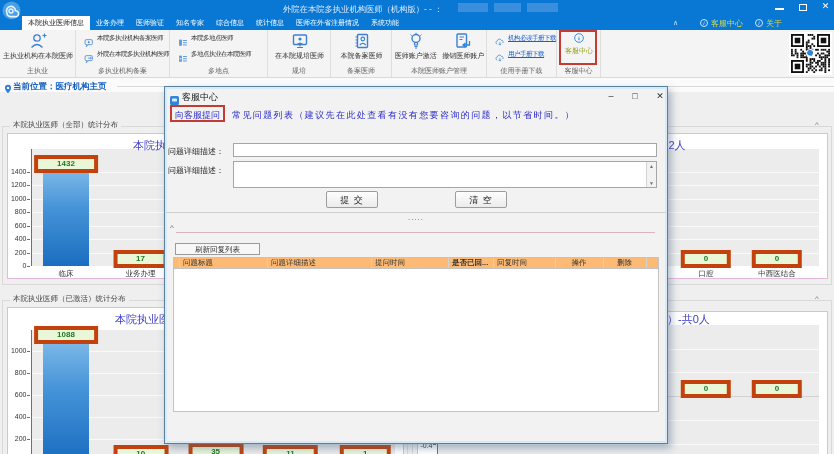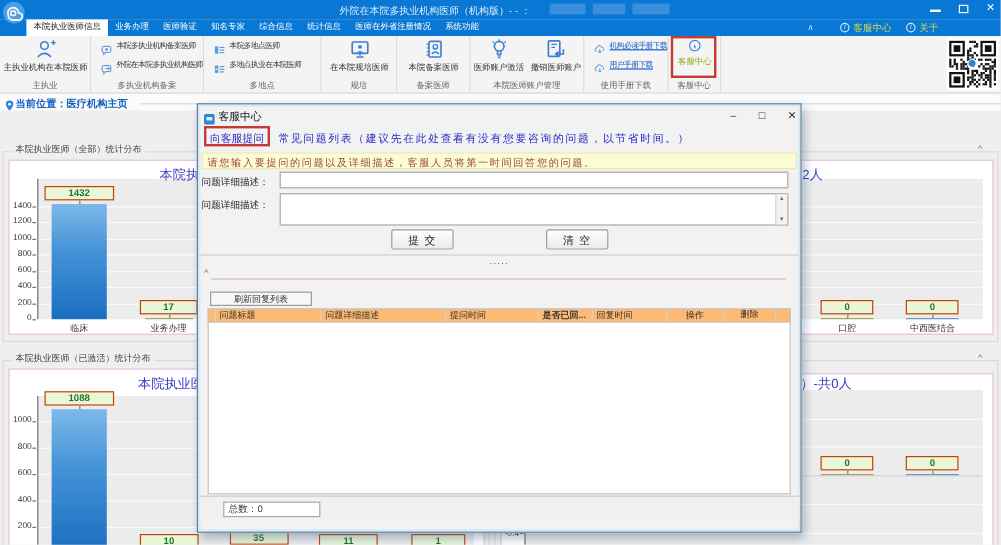--- a/index.html
+++ b/index.html
@@ -56,21 +56,21 @@
   .chart-title { position:absolute; font-size:11px; color:#3c3cc8; white-space:nowrap; z-index:1; }
   .plot { position:absolute; background:#ececec; }
   .gridline { position:absolute; left:0; width:100%; height:1px; background:#fafafa; }
   .axis-y { position:absolute; top:0; width:1px; height:100%; background:#707070; left:0; }
   .ytick { position:absolute; font-size:7px; color:#333; text-align:right; width:24px; }
   .ytick-mark { position:absolute; width:3px; height:1px; background:#707070; }
   .bar { position:absolute; }
   .bar.blue { background:linear-gradient(180deg,#7db9e8 0%,#4593d8 40%,#1a6ec0 100%); }
   .bar.olive { background:#aca45c; }
   .bar.steel { background:#7295bf; }
-  .vlabel { position:absolute; background:#eaf6d8; border:1px solid #c2410c; color:#1c7a22; font-size:8px; font-weight:bold; line-height:9.5px; padding:0 19px; white-space:nowrap; z-index:3; }
+  .vlabel { position:absolute; background:#eaf6d8; border:4px solid #c2410c; color:#1c7a22; font-size:8px; font-weight:bold; line-height:9.5px; padding:0 19px; white-space:nowrap; z-index:3; }
   .vconn { position:absolute; width:1px; background:#6a8a55; z-index:3; }
   .catlabel { position:absolute; font-size:7.5px; color:#333; white-space:nowrap; }
 
   
   #dialog { left:164px; top:85.5px; width:504px; height:358px; background:#f2f2f2;
             border:1px solid #58809f; box-shadow: inset 0 0 0 2px #d8eaf8, 3px 4px 8px rgba(70,100,130,0.45); z-index:50; }
   #dlg-titlebar { position:absolute; left:2px; top:2px; right:2px; height:16px; }
   #dlg-icon { position:absolute; left:3px; top:2px; width:9px; height:9px; }
   #dlg-title { position:absolute; left:15px; top:2px; font-size:9px; color:#111; }
   .dlg-ctrl { position:absolute; top:0px; width:18px; height:14px; text-align:center; color:#333; font-size:9px; line-height:14px; }
@@ -544,23 +544,20 @@
     <div id="dlg-title">客服中心</div>
     <div id="dlg-min" class="dlg-ctrl">–</div>
     <div id="dlg-max" class="dlg-ctrl">□</div>
     <div id="dlg-close" class="dlg-ctrl">✕</div>
   </div>
 
   <div id="dlg-tab1">向客服提问</div>
   <div class="annot" style="left:5px; top:18px; width:55px; height:17.5px;"></div>
   <div id="dlg-tab2">常见问题列表（建议先在此处查看有没有您要咨询的问题，以节省时间。）</div>
 
-  <div id="dlg-banner">
-    <span>请您输入要提问的问题以及详细描述，客服人员将第一时间回答您的问题。</span>
-  </div>
 
   <div id="fl1" class="dlg-field-label">问题详细描述：</div>
   <div id="dlg-input"></div>
   <div id="fl2" class="dlg-field-label">问题详细描述：</div>
   <div id="dlg-textarea">
     <div id="ta-scroll">
       <div class="sb-arrow" style="top:1px;">▲</div>
       <div class="sb-arrow" style="bottom:1px;">▼</div>
     </div>
   </div>
@@ -583,16 +580,13 @@
         <div class="th" style="width: 77px;">提问时间</div>
         <div class="th" style="width: 45px; font-weight: bold;">是否已回...</div>
         <div class="th" style="width: 61.5px;">回复时间</div>
         <div class="th c" style="width: 48px;">操作</div>
         <div class="th c" style="width: 43px; font-family: Liberation Mono, monospace;">删除</div>
         <div class="th" style="width: 11px;"></div>
       </div>
     <div id="tbody"></div>
   </div>
 
-  <div id="dlg-bottombar">
-    <div id="total-box">总数：0</div>
-  </div>
 </div>
 
 </body></html>

